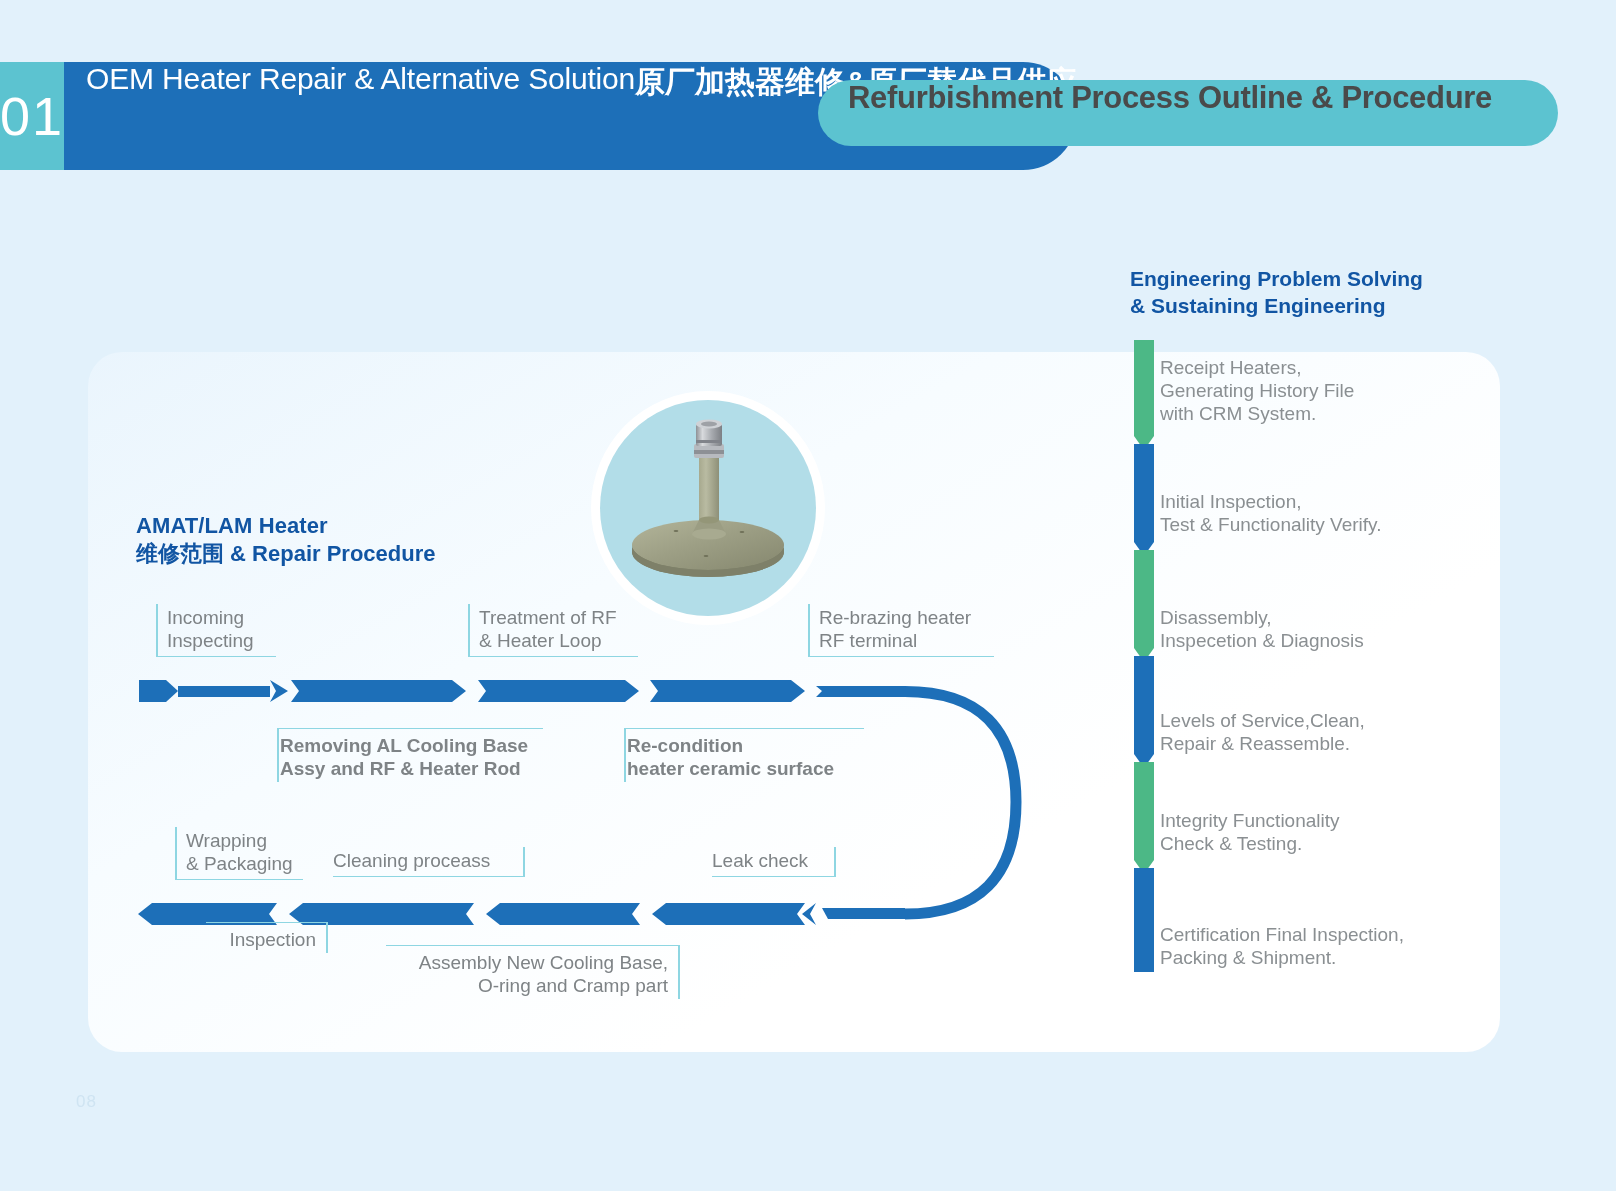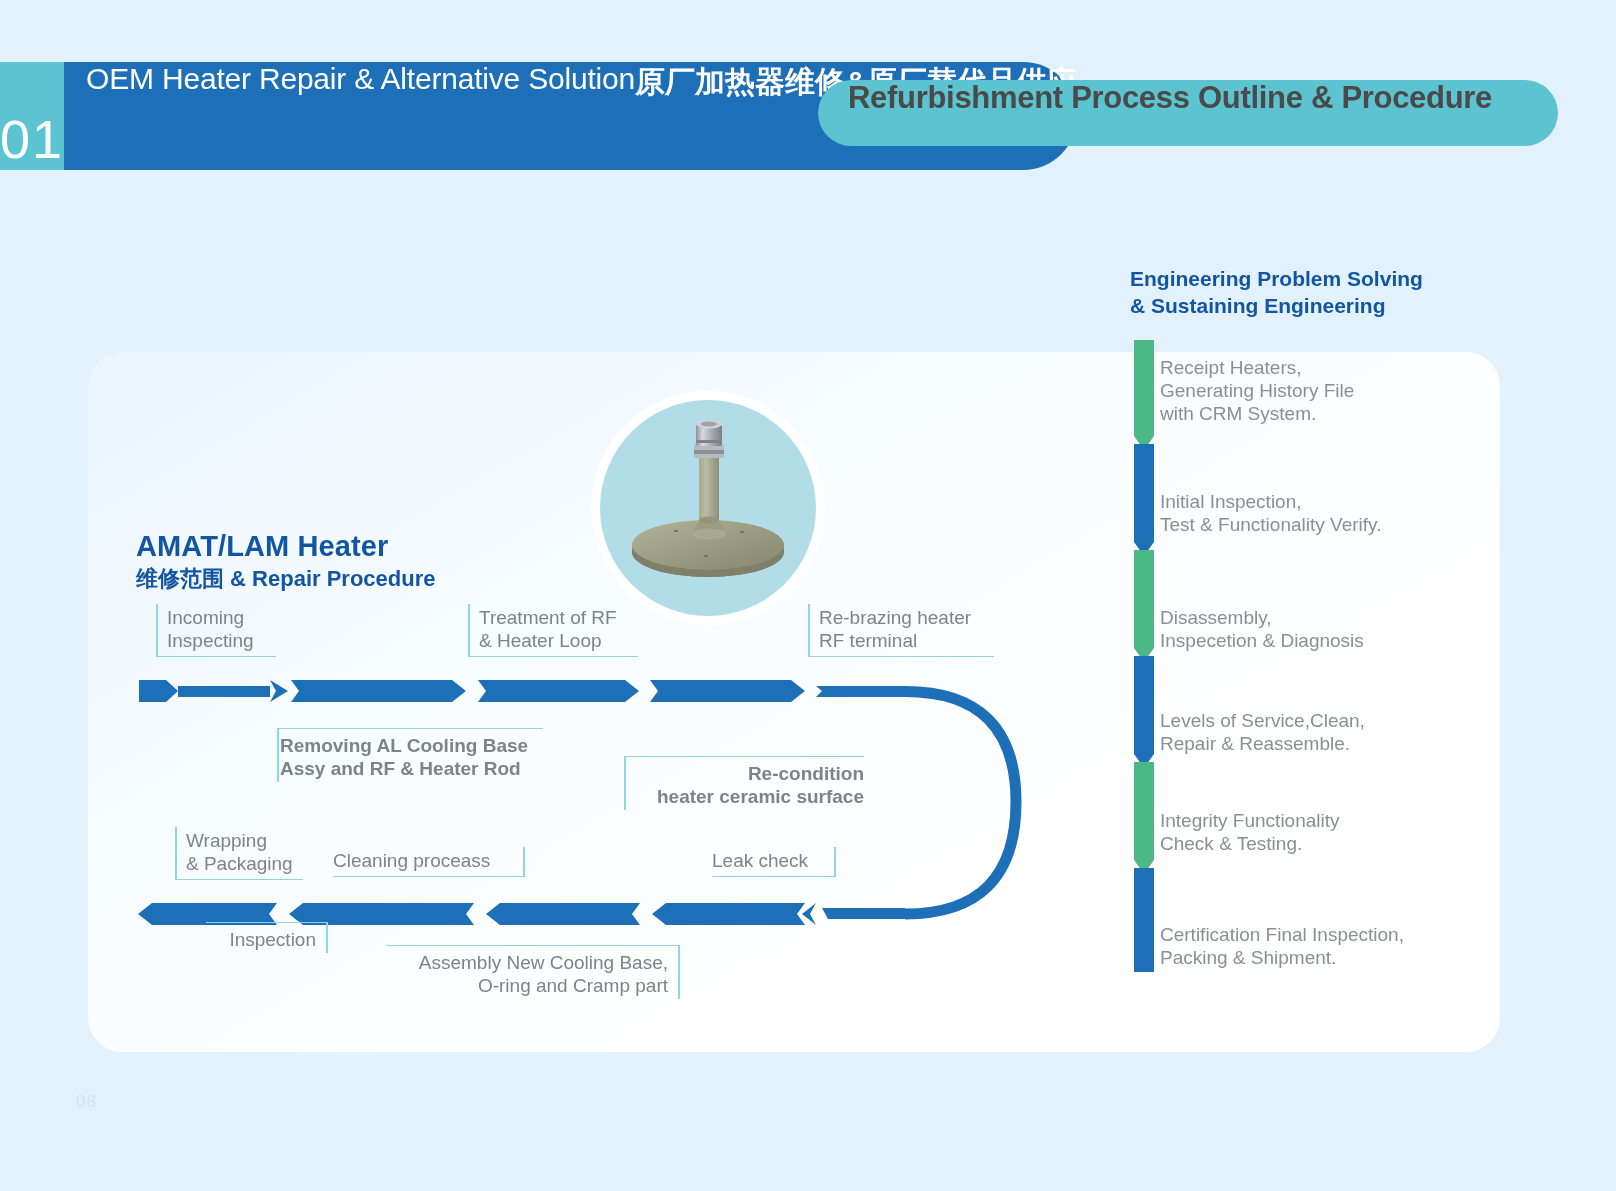--- a/index.html
+++ b/index.html
@@ -13,21 +13,21 @@
 
   
   .header-band{
     position:absolute;left:0;top:62px;
     width:800px;height:108px;
     display:flex;align-items:stretch;
   }
   .hdr-num{
     width:118px;
     background:#5cc3d0;
-    display:flex;align-items:flex-end;justify-content:center;
+    display:flex;align-items:center;justify-content:center;
   }
   .hdr-num span{
     font-size:54px;color:#ffffff;font-weight:300;letter-spacing:2px;
     font-family:"Liberation Sans", sans-serif;
   }
   .hdr-main{
     flex:1;
     background:#1d6fb8;
     border-radius:0 54px 54px 0;
     display:flex;flex-direction:row;justify-content:space-between;
@@ -63,21 +63,21 @@
     width:1412px;height:700px;
     border-radius:34px;
     background:linear-gradient(150deg,#eaf5fd 0%,#f7fcff 35%,#ffffff 68%,#ffffff 100%);
   }
 
   
   .flow-title{
     position:absolute;left:136px;top:512px;
     color:#1155a3;font-weight:700;line-height:1.28;
   }
-  .flow-title .l1{font-size:29px;letter-spacing:0.1px;margin-top:16px;}
+  .flow-title .l1{font-size:22px;letter-spacing:0.1px;}
   .flow-title .l2{font-size:22px;}
 
   
   .heater-circle{
     position:absolute;left:600px;top:400px;
     width:216px;height:216px;border-radius:50%;
     background:#b2dde8;
     box-shadow:0 0 0 9px #ffffff;
     overflow:hidden;
   }
@@ -257,21 +257,21 @@
 <div class="lbl bl" style="left:792px;top:604px;width:186px;">
   <div>Re-brazing heater</div>
   <div>RF terminal</div>
 </div>
 
 <div class="lbl tl" style="left:277px;top:728px;width:266px;">
   <div>Removing AL Cooling Base</div>
   <div>Assy and RF &amp; Heater Rod</div>
 </div>
 
-<div class="lbl tl" style="left:624px;top:756px;width:240px;text-align:right;">
+<div class="lbl tl" style="left:624px;top:728px;width:240px;">
   <div>Re-condition</div>
   <div>heater ceramic surface</div>
 </div>
 
 <div class="lbl bl" style="left:159px;top:827px;width:128px;">
   <div>Wrapping</div>
   <div>&amp; Packaging</div>
 </div>
 
 <div class="lbl br" style="left:333px;top:847px;width:192px;">

